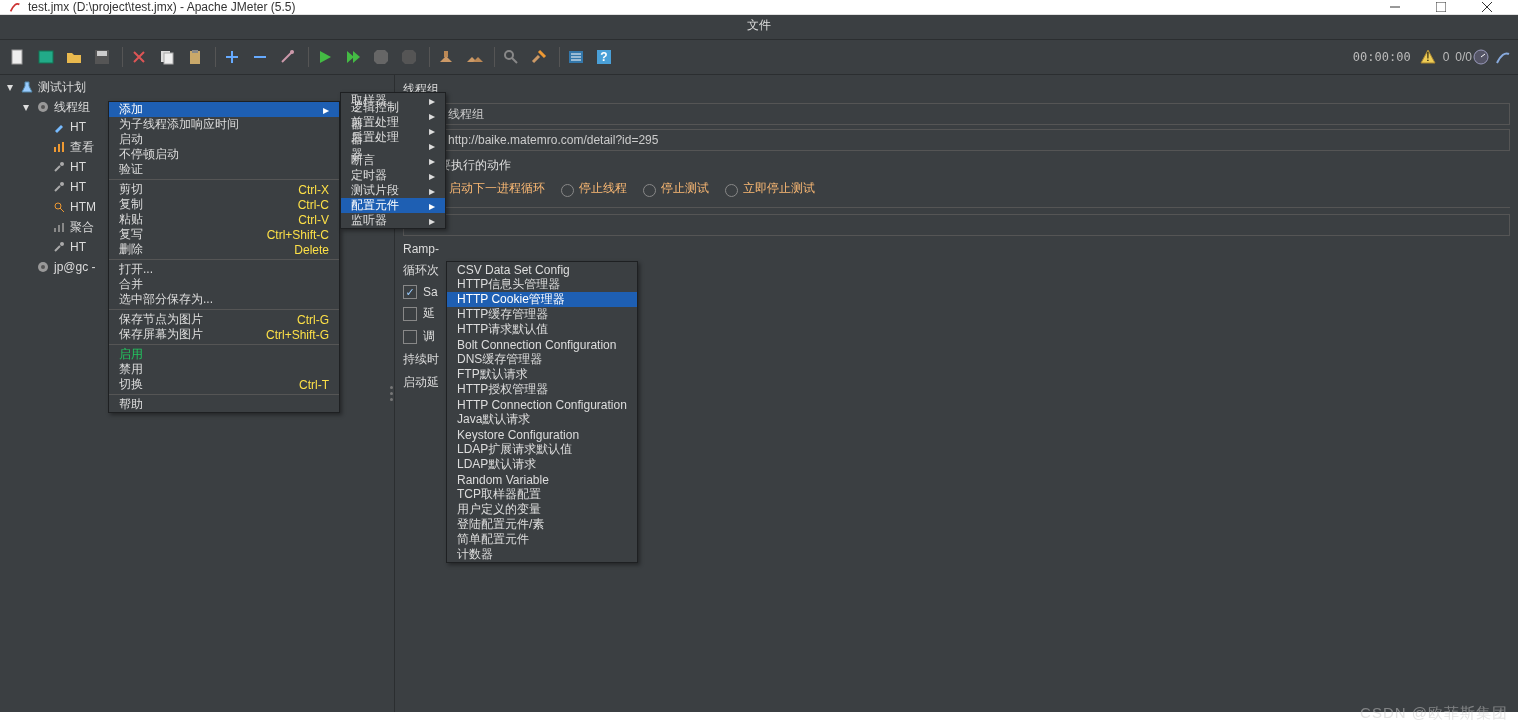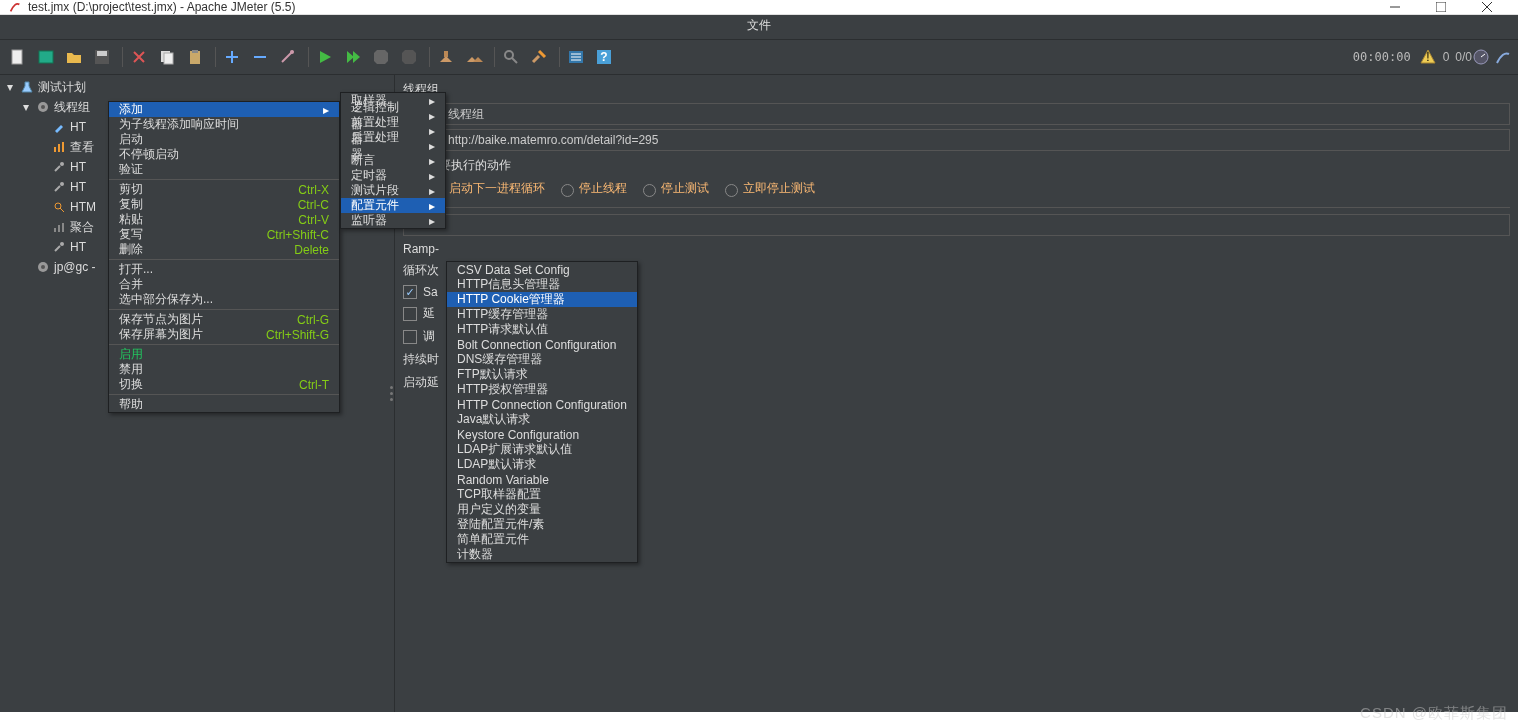--- a/index.html
+++ b/index.html
@@ -36,21 +36,21 @@
 .grip .d { width:3px; height:3px; background:#777; border-radius:50%; }
 .fieldrow { display:flex; align-items:center; margin:6px 0; gap:6px; }
 .fieldrow .lab2 { color:#ddd; }
 .fieldrow .inp { border:1px solid #555; height:22px; flex:1; background:#3b3f42; }
 .cb { width:14px; height:14px; border:1px solid #888; background:#3b3f42; display:inline-flex; align-items:center; justify-content:center; }
 .cb.checked::after { content:"✓"; color:#9cf; font-size:11px; }
 
 .ctx { position:absolute; background:#3b3f42; border:1px solid #1e2022; box-shadow:2px 2px 4px rgba(0,0,0,.4); z-index:10; }
 .ctx .item { height:15px; display:flex; align-items:center; padding:0 10px; color:#ddd; justify-content:space-between; min-width:100px; }
 .ctx .item.sel { background:#1e5fb3; color:#fff; }
-.ctx .item .sc { color:#84cc16; margin-left:30px; }
+.ctx .item .sc { color:#fde047; margin-left:30px; }
 .ctx .div { height:1px; background:#555; margin:2px 0; }
 .ctx .arrowr::after { content:"▸"; margin-left:20px; }
 .ctx .item.disabled { color:#22c55e; }
 
 .watermark { position:absolute; right:10px; bottom:4px; color:rgba(200,200,200,.5); font-size:15px; letter-spacing:1px; }
 
 svg { display:block; }
 </style>
 </head>
 <body>

